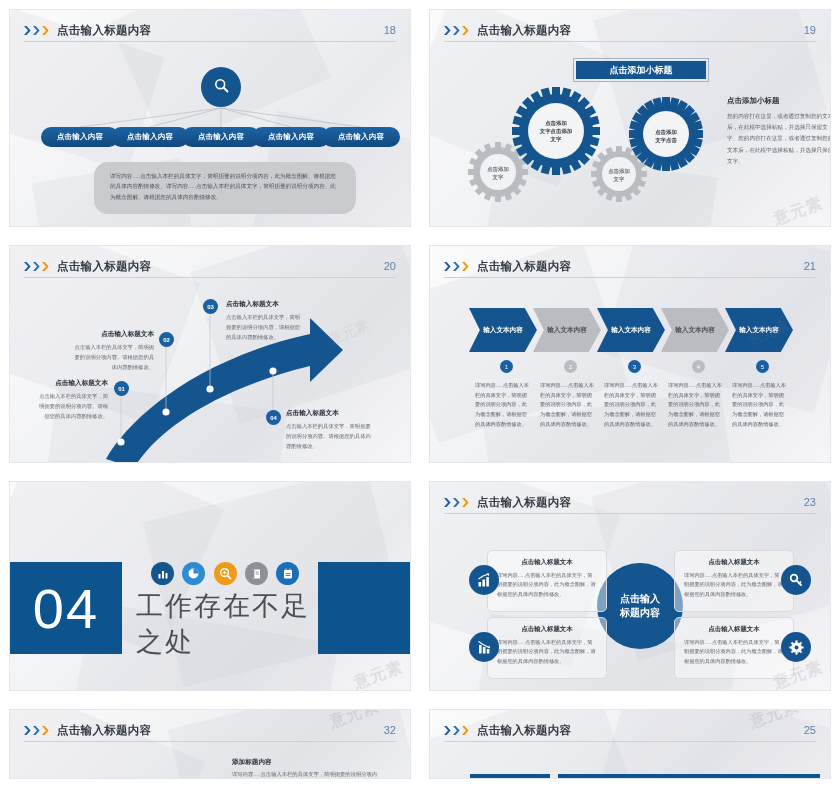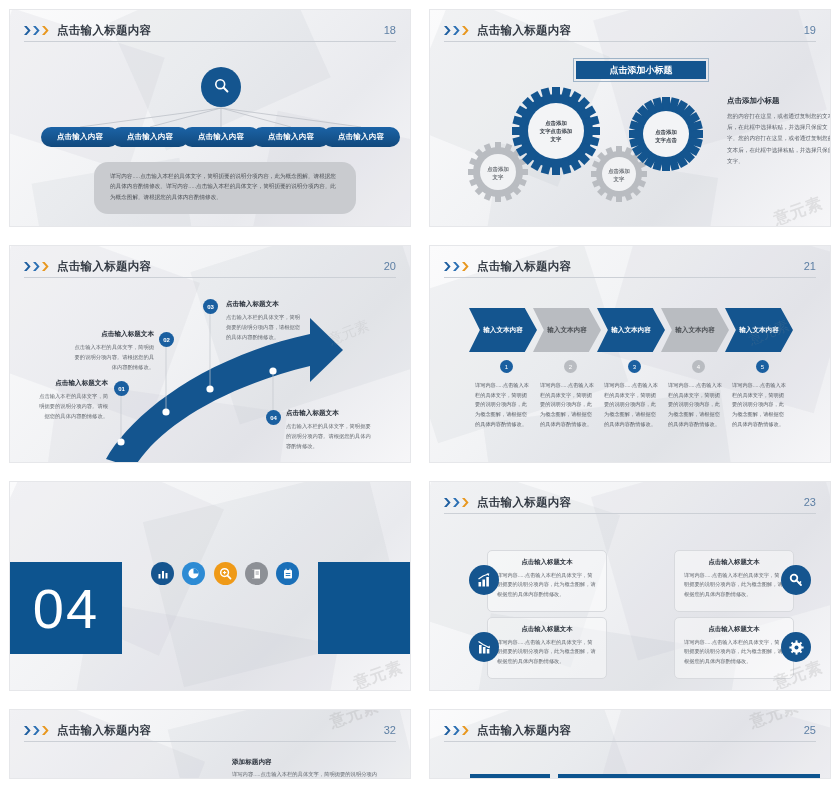--- a/index.html
+++ b/index.html
@@ -528,20 +528,21 @@
         <svg width="12" height="12" viewBox="0 0 12 12">
             <rect x="2" y="2" width="8" height="8.5" rx="1" fill="#fff"></rect>
             <line x1="4" y1="0.8" x2="4" y2="3" stroke="#fff" stroke-width="1.1"></line>
             <line x1="8" y1="0.8" x2="8" y2="3" stroke="#fff" stroke-width="1.1"></line>
             <line x1="3.7" y1="5.5" x2="8.3" y2="5.5" stroke="#1a6fb8" stroke-width="0.9"></line>
             <line x1="3.7" y1="7.5" x2="8.3" y2="7.5" stroke="#1a6fb8" stroke-width="0.9"></line>
           </svg>
       </span>
     </div>
 
+    <div style="position:absolute;left:126px;top:106px;width:190px;font-size:27px;color:#4a4f56;letter-spacing:2px">工作存在不足之处</div>
     <div class="wm">意元素</div>
   </div>
 
   <div class="slide">
     <div class="poly">
       <i class="e" style="left:-20px;top:0;width:190px;height:160px;transform:rotate(18deg)"></i>
       <i class="d" style="left:180px;top:-20px;width:230px;height:170px;transform:rotate(-16deg)"></i>
       <i class="e" style="left:50px;top:150px;width:250px;height:120px;transform:rotate(9deg)"></i>
     </div>
 
@@ -554,20 +555,24 @@
             <path d="M0 0 L4 4.5 L0 9 L2.6 9 L6.6 4.5 L2.6 0 Z" fill="#2b6fb3"></path>
           </svg>
         <svg width="8" height="9" viewBox="0 0 8 9">
             <path d="M0 0 L4 4.5 L0 9 L2.6 9 L6.6 4.5 L2.6 0 Z" fill="#e8971e"></path>
           </svg>
       </span>
       <span class="hdr-title">点击输入标题内容</span>
       <span class="hdr-num">23</span>
     </div>
 
+    <div style="position:absolute;left:167px;top:81px;width:86px;height:86px;border-radius:50%;background:#14558f;color:#fff;display:flex;flex-direction:column;align-items:center;justify-content:center;font-size:10px;font-weight:bold;line-height:1.45;text-align:center">
+      <span>点击输入</span>
+      <span>标题内容</span>
+    </div>
 
     <div class="s23-card" style="left:57px;top:68px">
       <h5>点击输入标题文本</h5>
       <p>详写内容.....点击输入本栏的具体文字，简明扼要的说明分项内容，此为概念图解，请根据您的具体内容酌情修改。</p>
     </div>
     <div class="s23-ic" style="left:39px;top:83px">
       <svg width="15" height="15" viewBox="0 0 15 15">
           <rect x="1.5" y="9" width="2.6" height="4.5" fill="#fff"></rect>
           <rect x="5.4" y="6.5" width="2.6" height="7" fill="#fff"></rect>
           <rect x="9.3" y="4" width="2.6" height="9.5" fill="#fff"></rect>

